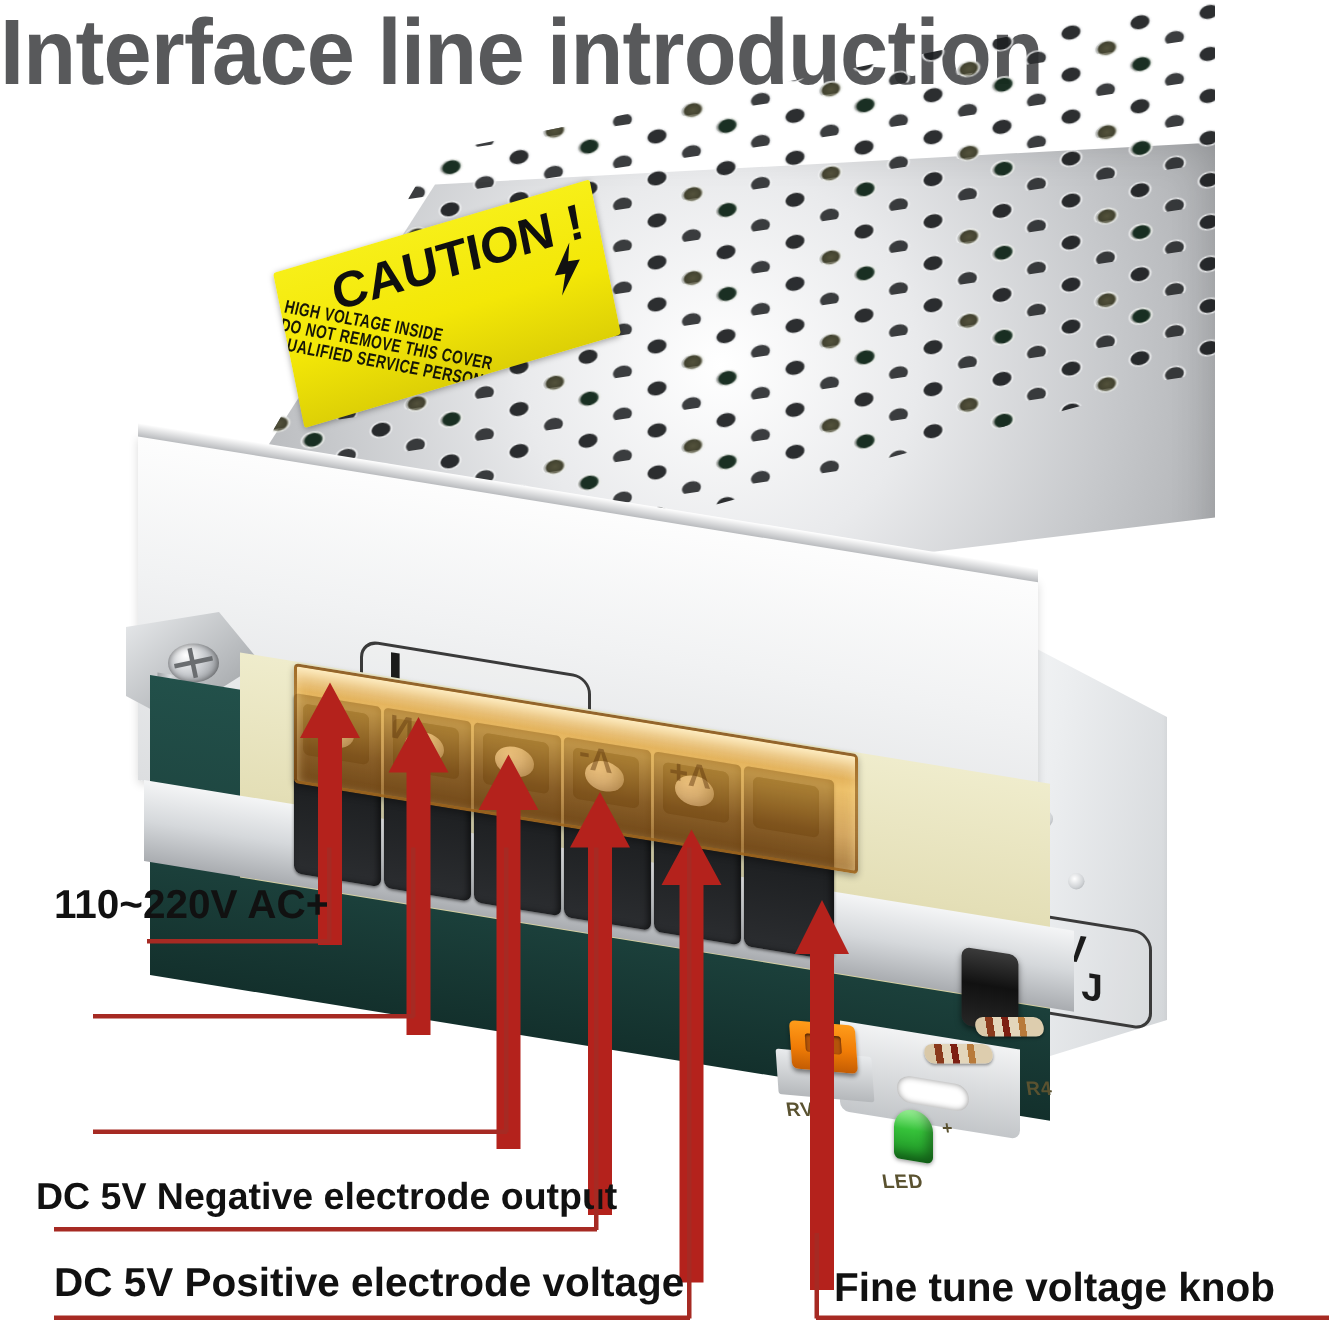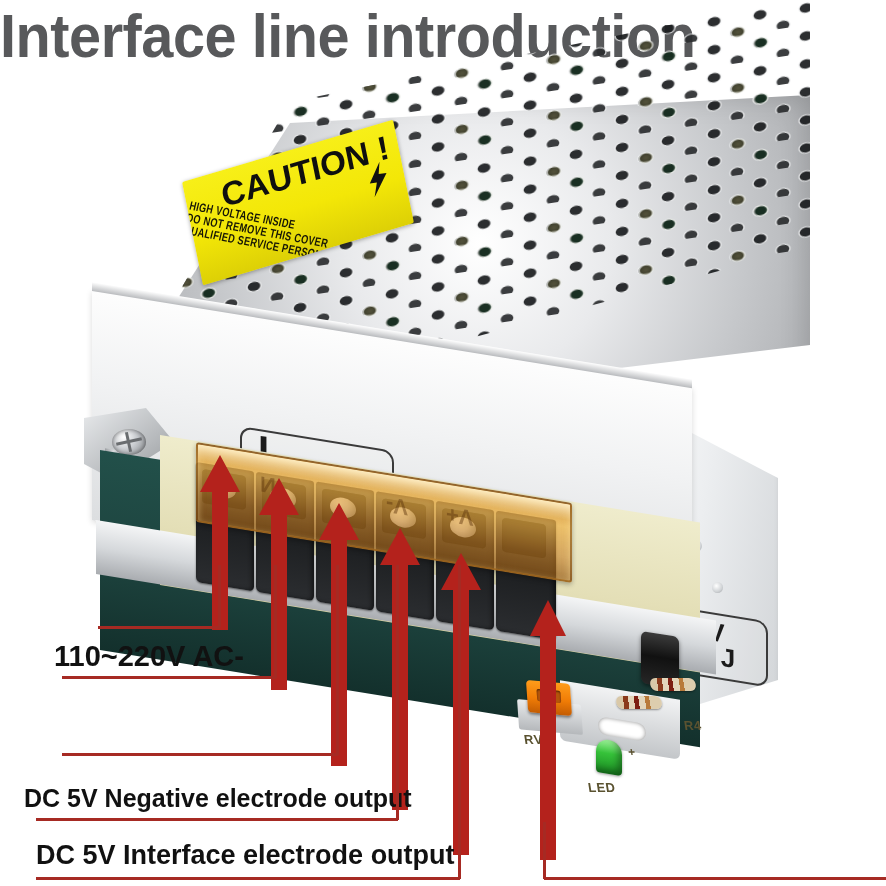--- a/index.html
+++ b/index.html
@@ -386,35 +386,36 @@
       <g fill="#b4221c">
         <polygon points="220,455 240,492 228,492 228,630 212,630 212,492 200,492"></polygon>
         <polygon points="279,478 299,515 287,515 287,690 271,690 271,515 259,515"></polygon>
         <polygon points="339,503 359,540 347,540 347,766 331,766 331,540 319,540"></polygon>
         <polygon points="400,528 420,565 408,565 408,810 392,810 392,565 380,565"></polygon>
         <polygon points="461,553 481,590 469,590 469,855 453,855 453,590 441,590"></polygon>
         <polygon points="548,600 566,636 556,636 556,860 540,860 540,636 530,636"></polygon>
       </g>
     </svg>
 
+    <div class="alabel" style="left:36px;top:588px;font-size:27px;">110~220V AC+</div>
     <div class="uline" style="left:98px;top:626px;width:122px;"></div>
     <div class="vline" style="left:218px;top:565px;height:62px;"></div>
 
-    <div class="alabel" style="left:54px;top:640px;font-size:29px;">110~220V AC-</div>
     <div class="uline" style="left:62px;top:676px;width:214px;"></div>
     <div class="vline" style="left:274px;top:565px;height:113px;"></div>
 
     <div class="uline" style="left:62px;top:753px;width:276px;"></div>
     <div class="vline" style="left:336px;top:565px;height:190px;"></div>
 
     <div class="alabel" style="left:24px;top:784px;font-size:25px;">DC 5V Negative electrode output</div>
     <div class="uline" style="left:36px;top:818px;width:362px;"></div>
     <div class="vline" style="left:396px;top:565px;height:255px;"></div>
 
-    <div class="alabel" style="left:36px;top:840px;font-size:27px;">DC 5V Interface electrode output</div>
+    <div class="alabel" style="left:36px;top:840px;font-size:27px;">DC 5V Positive electrode voltage</div>
     <div class="uline" style="left:36px;top:877px;width:424px;"></div>
     <div class="vline" style="left:458px;top:565px;height:314px;"></div>
 
+    <div class="alabel" style="left:556px;top:843px;font-size:27px;">Fine tune voltage knob</div>
     <div class="uline" style="left:544px;top:877px;width:342px;"></div>
     <div class="vline" style="left:543px;top:822px;height:57px;"></div>
   </div>
 
 </div>
 
 </body></html>

